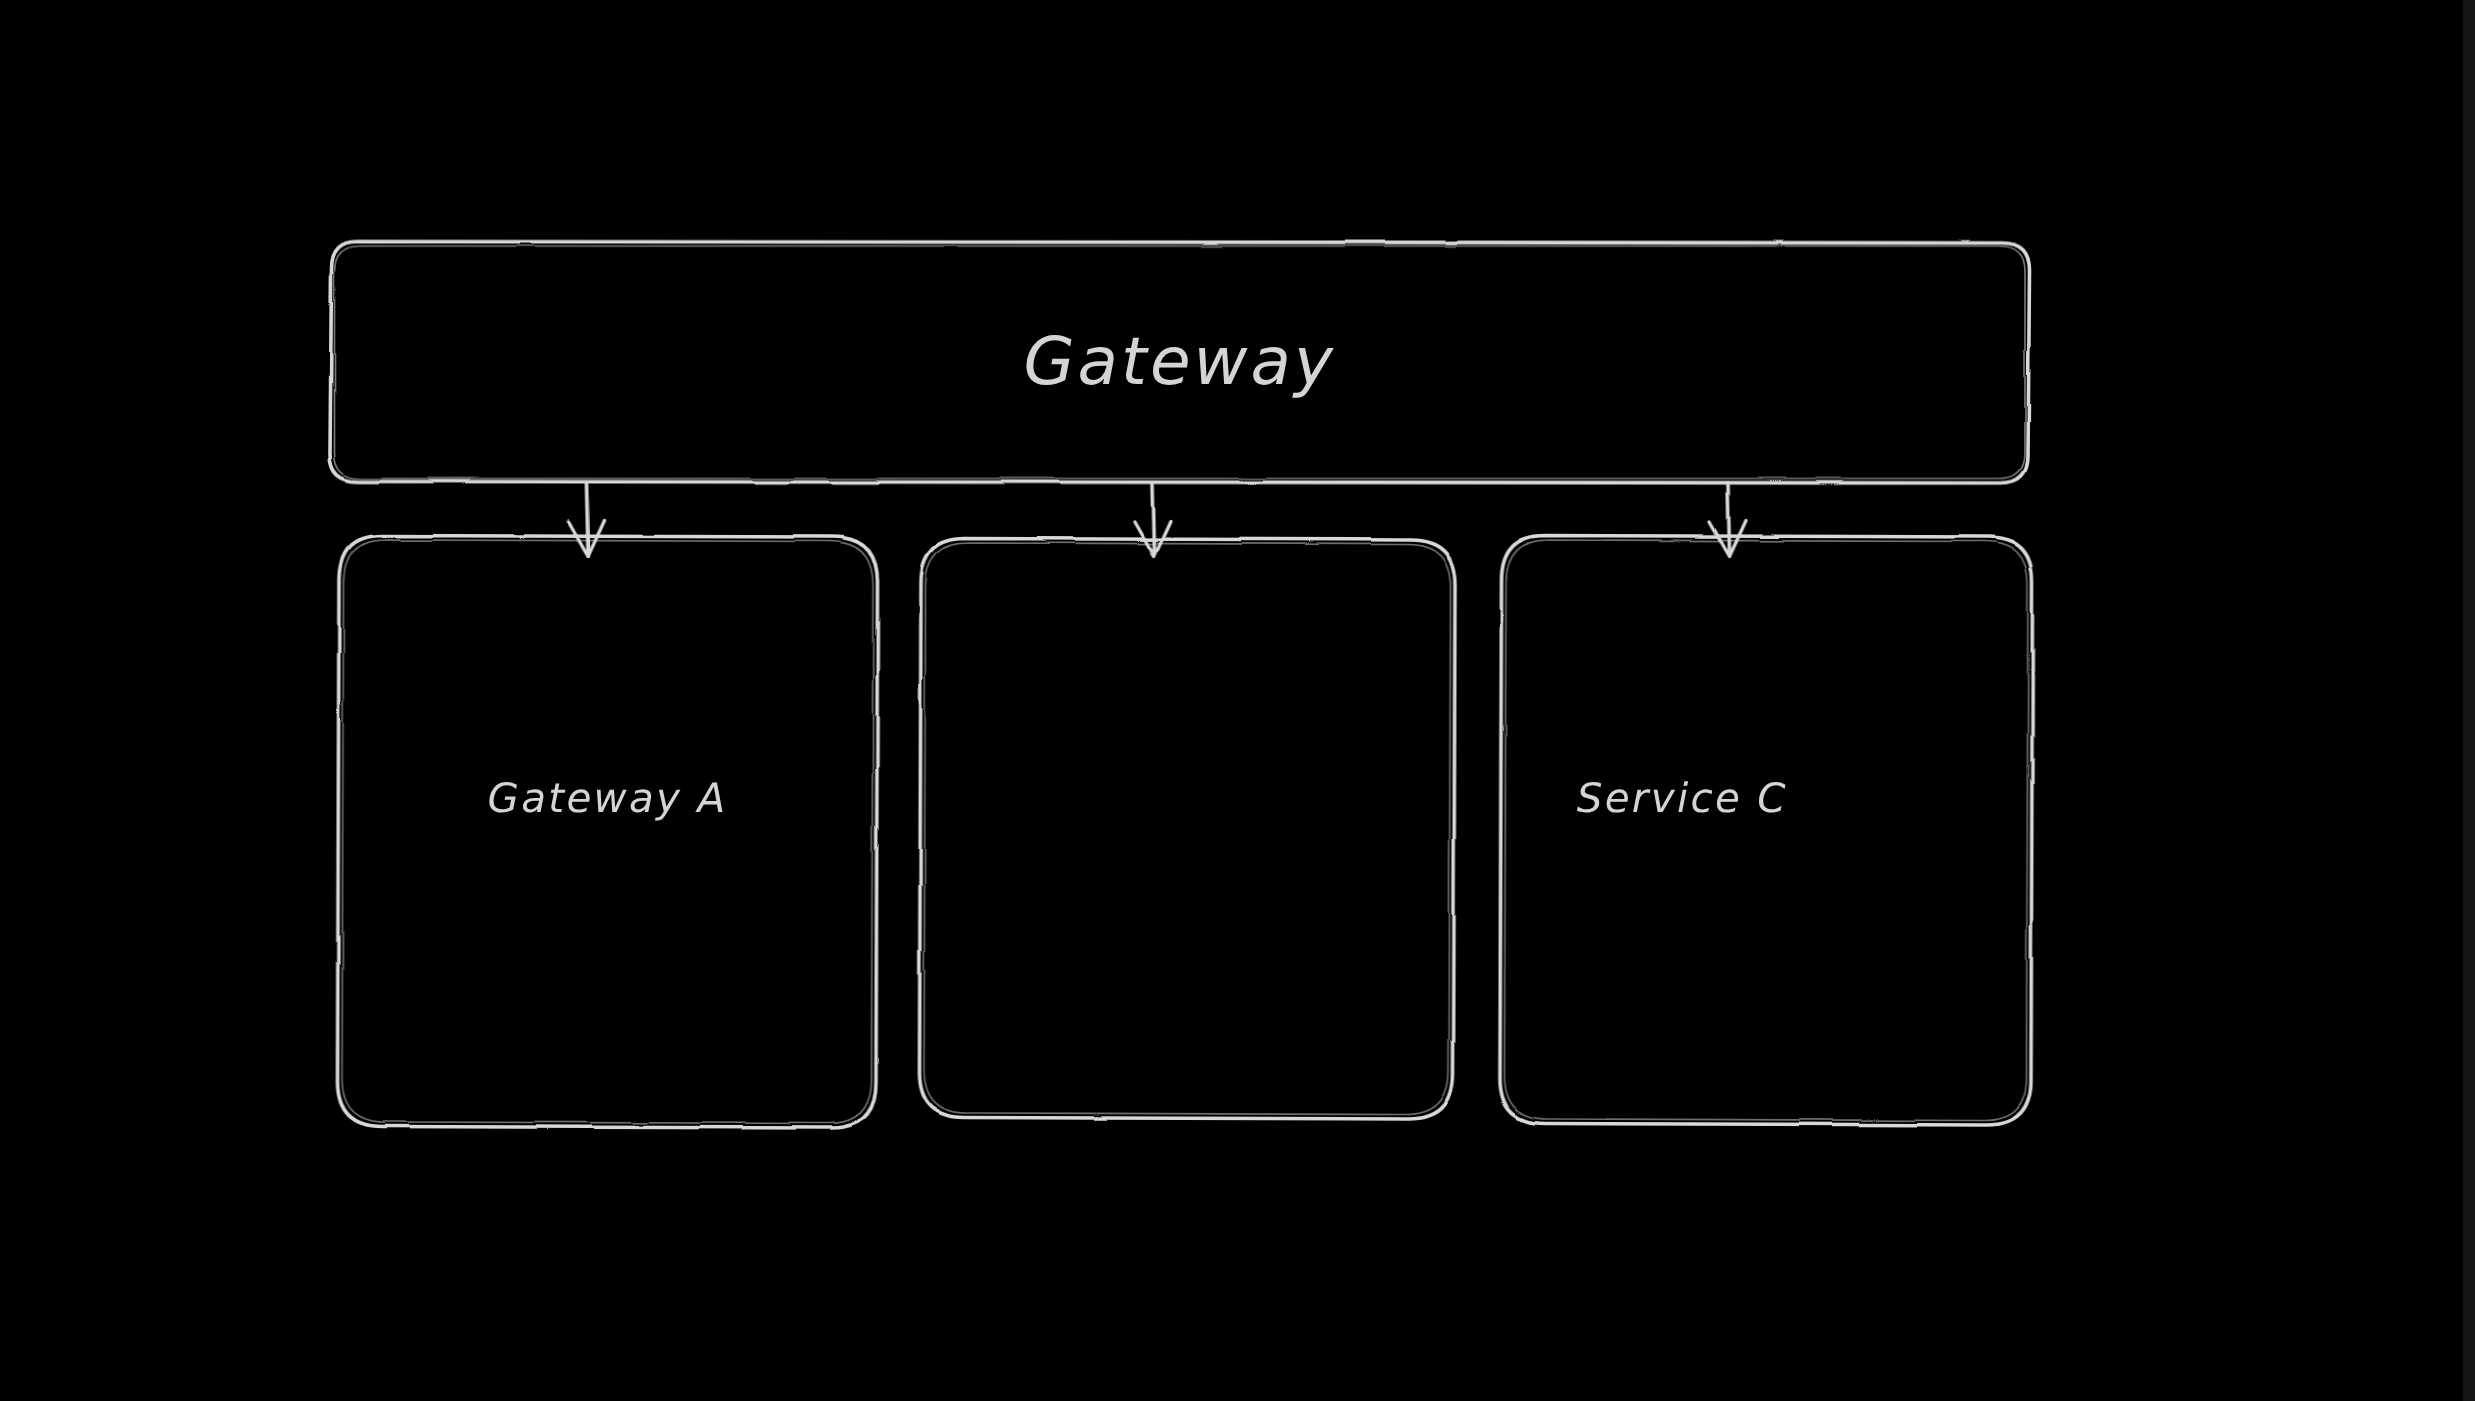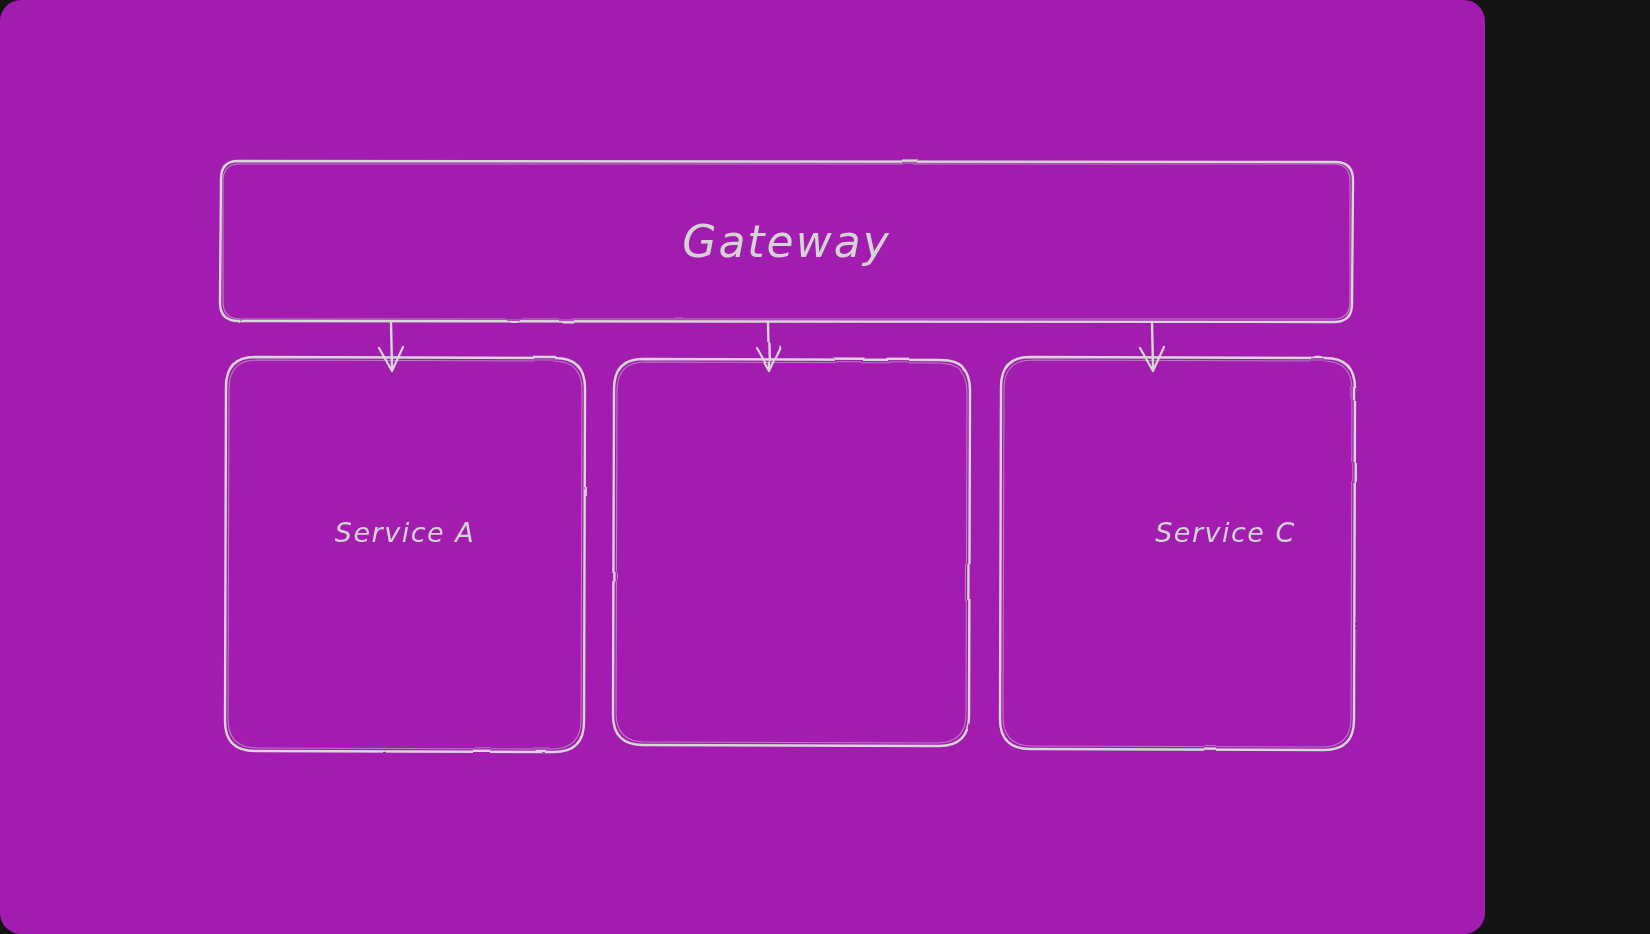--- a/index.html
+++ b/index.html
@@ -9,24 +9,23 @@
     background: #141414;
   }
   body {
     width: 1650px;
     height: 934px;
     overflow: hidden;
     font-family: "DejaVu Sans", sans-serif;
   }
   #canvas {
     position: relative;
-    width: 1485px;
+    width: 1642px;
     height: 934px;
-    background: #a21caf;
-    border-radius: 21px;
+    background: #000000;
   }
   #sketch-layer {
     position: absolute;
     inset: 0;
     width: 1650px;
     height: 934px;
   }
   .node-label {
     position: absolute;
     display: flex;
@@ -49,21 +48,21 @@
     font-size: 44px;
     letter-spacing: 2px;
   }
   .label-service {
     height: 40px;
     font-size: 27px;
     top: 512px;
   }
   .label-svc-a { left: 225px; width: 360px; }
   .label-svc-b { left: 613px; width: 357px; }
-  .label-svc-c { left: 1048px; width: 355px; }
+  .label-svc-c { left: 944px; width: 355px; }
 </style>
 </head>
 <body>
 
 <div id="canvas">
 
   <svg id="sketch-layer" viewBox="0 0 1650 934" xmlns="http://www.w3.org/2000/svg">
     <defs>
       <filter id="roughen" x="-5%" y="-5%" width="110%" height="110%">
         <feTurbulence type="fractalNoise" baseFrequency="0.018" numOctaves="2" seed="7" result="noise"></feTurbulence>
@@ -106,18 +105,18 @@
       <g>
         <path d="M 1152 322 L 1153 368"></path>
         <path d="M 1140 348 L 1153 371 L 1164 347" stroke-width="2.2"></path>
       </g>
 
     </g>
   </svg>
 
   <div class="node-label label-gateway">Gateway</div>
 
-  <div class="node-label label-service label-svc-a">Service A</div>
+  <div class="node-label label-service label-svc-a">Gateway A</div>
 
 
   <div class="node-label label-service label-svc-c">Service C</div>
 
 </div>
 
 </body></html>

